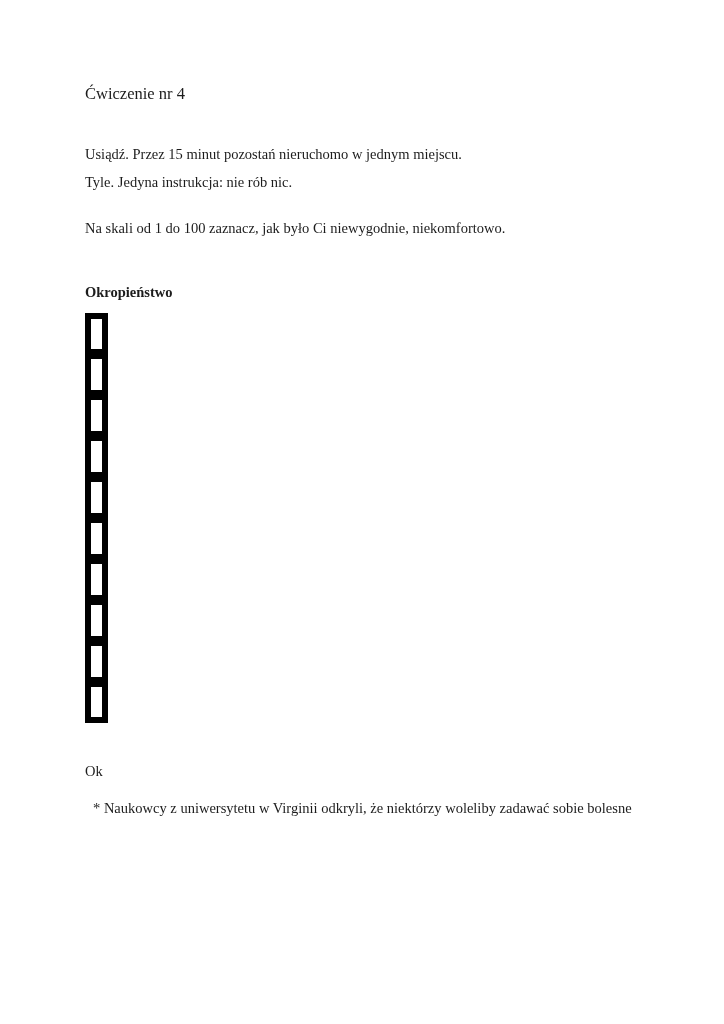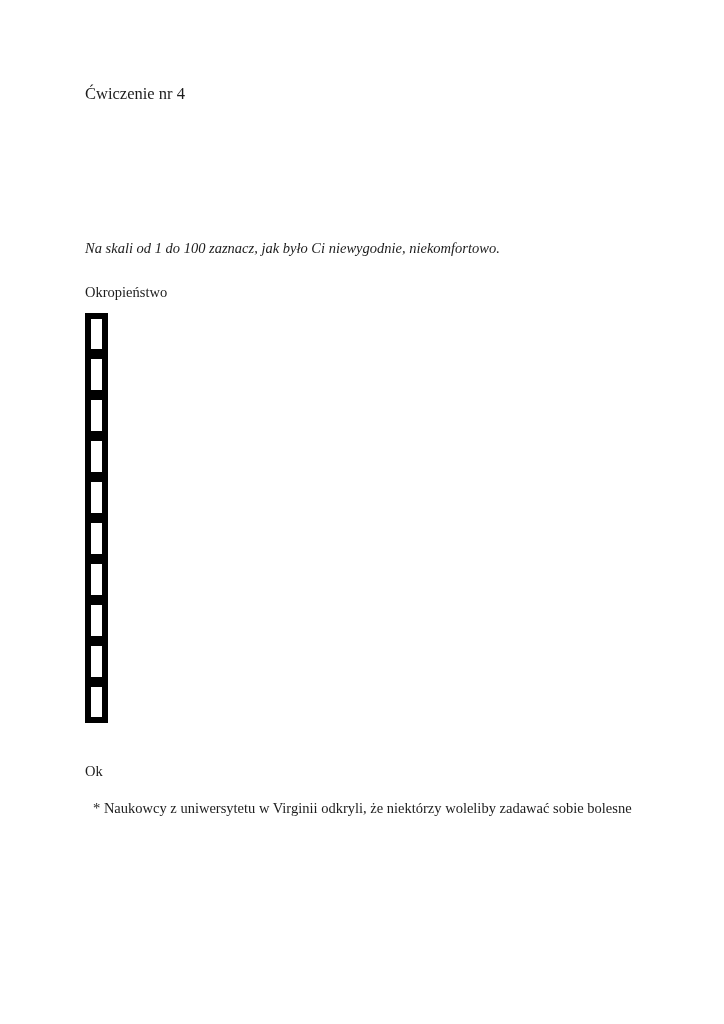--- a/index.html
+++ b/index.html
@@ -24,22 +24,22 @@
     font-size: 14.5px;
     line-height: 1.2;
     color: #1c1c1c;
   }
   .title {
     top: 84px;
     font-size: 16.5px;
   }
   .line-1 { top: 146px; }
   .line-2 { top: 174px; }
-  .scale-prompt { top: 240px; font-style: italic; }
-  .scale-top-label { top: 284px; }
+  .scale-prompt { top: 220px; }
+  .scale-top-label { top: 284px; font-weight: bold; }
   .scale-bottom-label { top: 763px; }
   .footnote {
     position: absolute;
     left: 85px;
     top: 787px;
     margin: 8px;
     font-size: 14.5px;
     line-height: 27px;
     color: #1c1c1c;
     white-space: nowrap;
@@ -63,21 +63,23 @@
   .ladder .cell:first-child { border-top-width: 6px; }
   .ladder .cell:last-child { border-bottom-width: 6px; }
 </style>
 </head>
 <body>
 
 <div class="page">
 
   <p class="txt title">Ćwiczenie nr 4</p>
 
+  <p class="txt line-1">Usiądź. Przez 15 minut pozostań nieruchomo w jednym miejscu.</p>
 
+  <p class="txt line-2">Tyle. Jedyna instrukcja: nie rób nic.</p>
 
   <p class="txt scale-prompt">Na skali od 1 do 100 zaznacz, jak było Ci niewygodnie, niekomfortowo.</p>
 
   <p class="txt scale-top-label">Okropieństwo</p>
 
   <div class="ladder" id="ladder">
       <div class="cell"></div>
       <div class="cell"></div>
       <div class="cell"></div>
       <div class="cell"></div>

